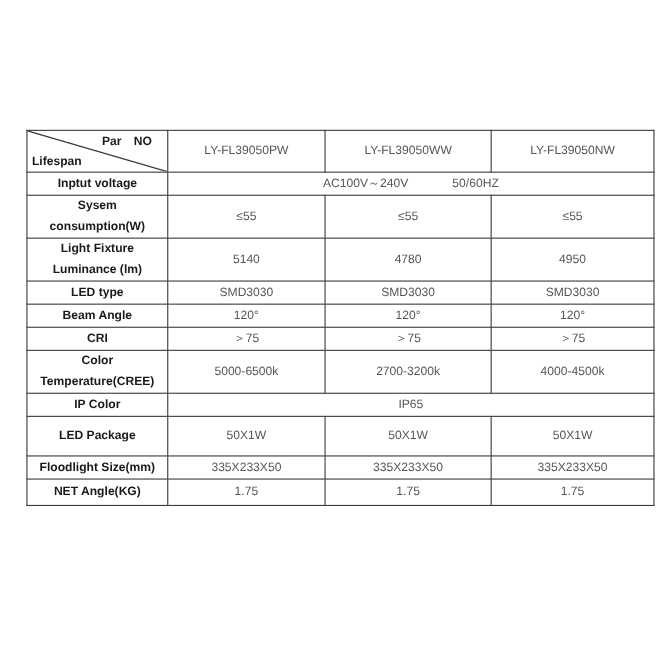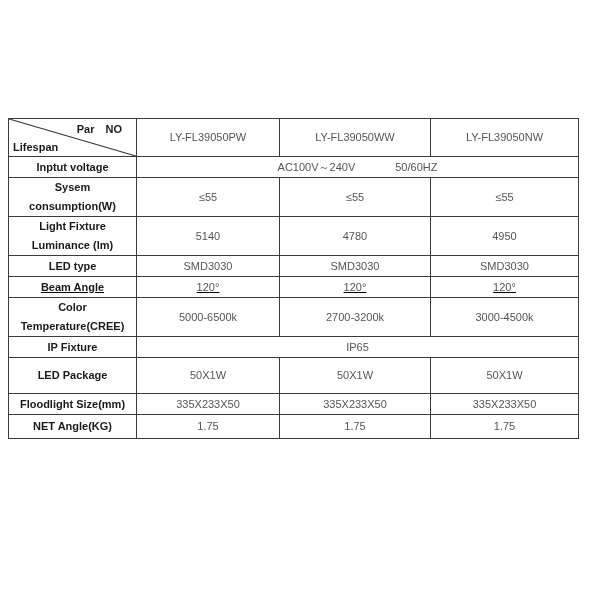--- a/index.html
+++ b/index.html
@@ -1,19 +1,19 @@
 <!DOCTYPE html>
 <html><head>
   <meta charset="utf-8">
   <style>
     html, body { margin: 0; padding: 0; background: #ffffff; }
     body { width: 600px; height: 600px; position: relative; overflow: hidden; font-family: "Liberation Sans", sans-serif; }
     .spec-table {
       position: absolute;
-      left: 8px;
+      left: 24px;
       top: 118px;
       width: 570px;
       border-collapse: collapse;
       table-layout: fixed;
     }
     .spec-table td {
       border: 1.5px solid #3a3a3a;
       text-align: center;
       vertical-align: middle;
       padding: 0 2px;
@@ -97,42 +97,48 @@
       <td>4950</td>
     </tr>
 
     <tr style="height:21px;padding-left:22px;">
       <td class="label">LED type</td>
       <td>SMD3030</td>
       <td>SMD3030</td>
       <td>SMD3030</td>
     </tr>
 
-    <tr style="height:21px;text-decoration:underline;">
+    <tr style="height:21px;">
       <td class="label">Beam Angle</td>
       <td>120°</td>
       <td>120°</td>
       <td>120°</td>
     </tr>
 
+    <tr style="height:21px;">
+      <td class="label">CRI</td>
+      <td>＞75</td>
+      <td>＞75</td>
+      <td>＞75</td>
+    </tr>
 
     <tr style="height:38px;">
       <td class="label">
         <div>Color</div>
         <div>Temperature(CREE)</div>
       </td>
       <td>5000-6500k</td>
       <td>2700-3200k</td>
-      <td>3000-4500k</td>
+      <td>4000-4500k</td>
     </tr>
 
 
 
     <tr style="height:21px;">
-      <td class="label">IP Fixture</td>
+      <td class="label">IP Color</td>
       <td colspan="3">IP65</td>
     </tr>
 
     <tr style="height:36px;">
       <td class="label">LED Package</td>
       <td>50X1W</td>
       <td>50X1W</td>
       <td>50X1W</td>
     </tr>
 

